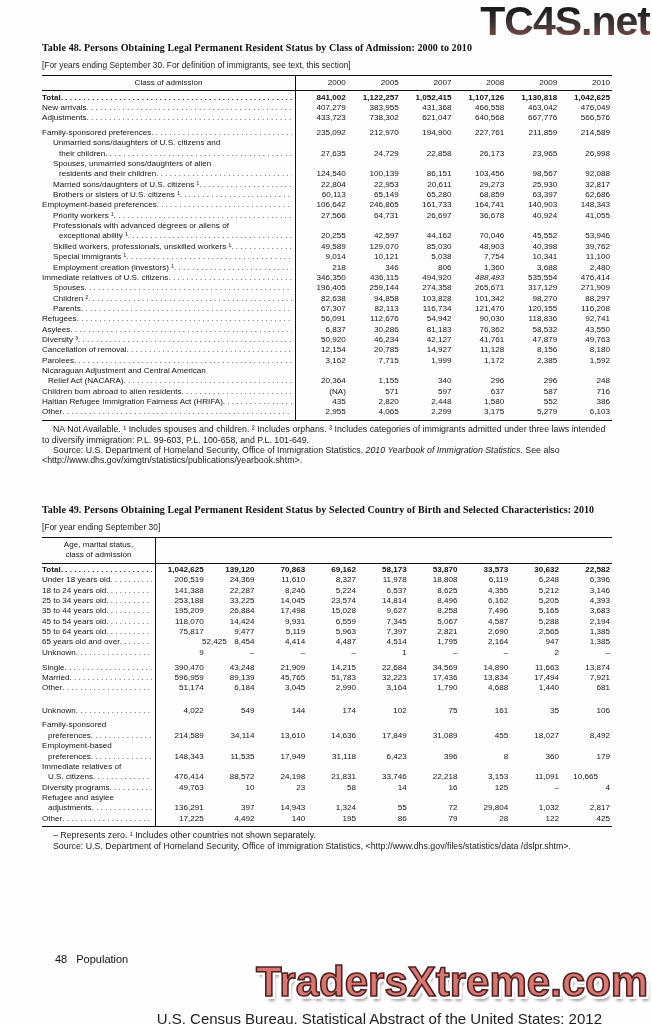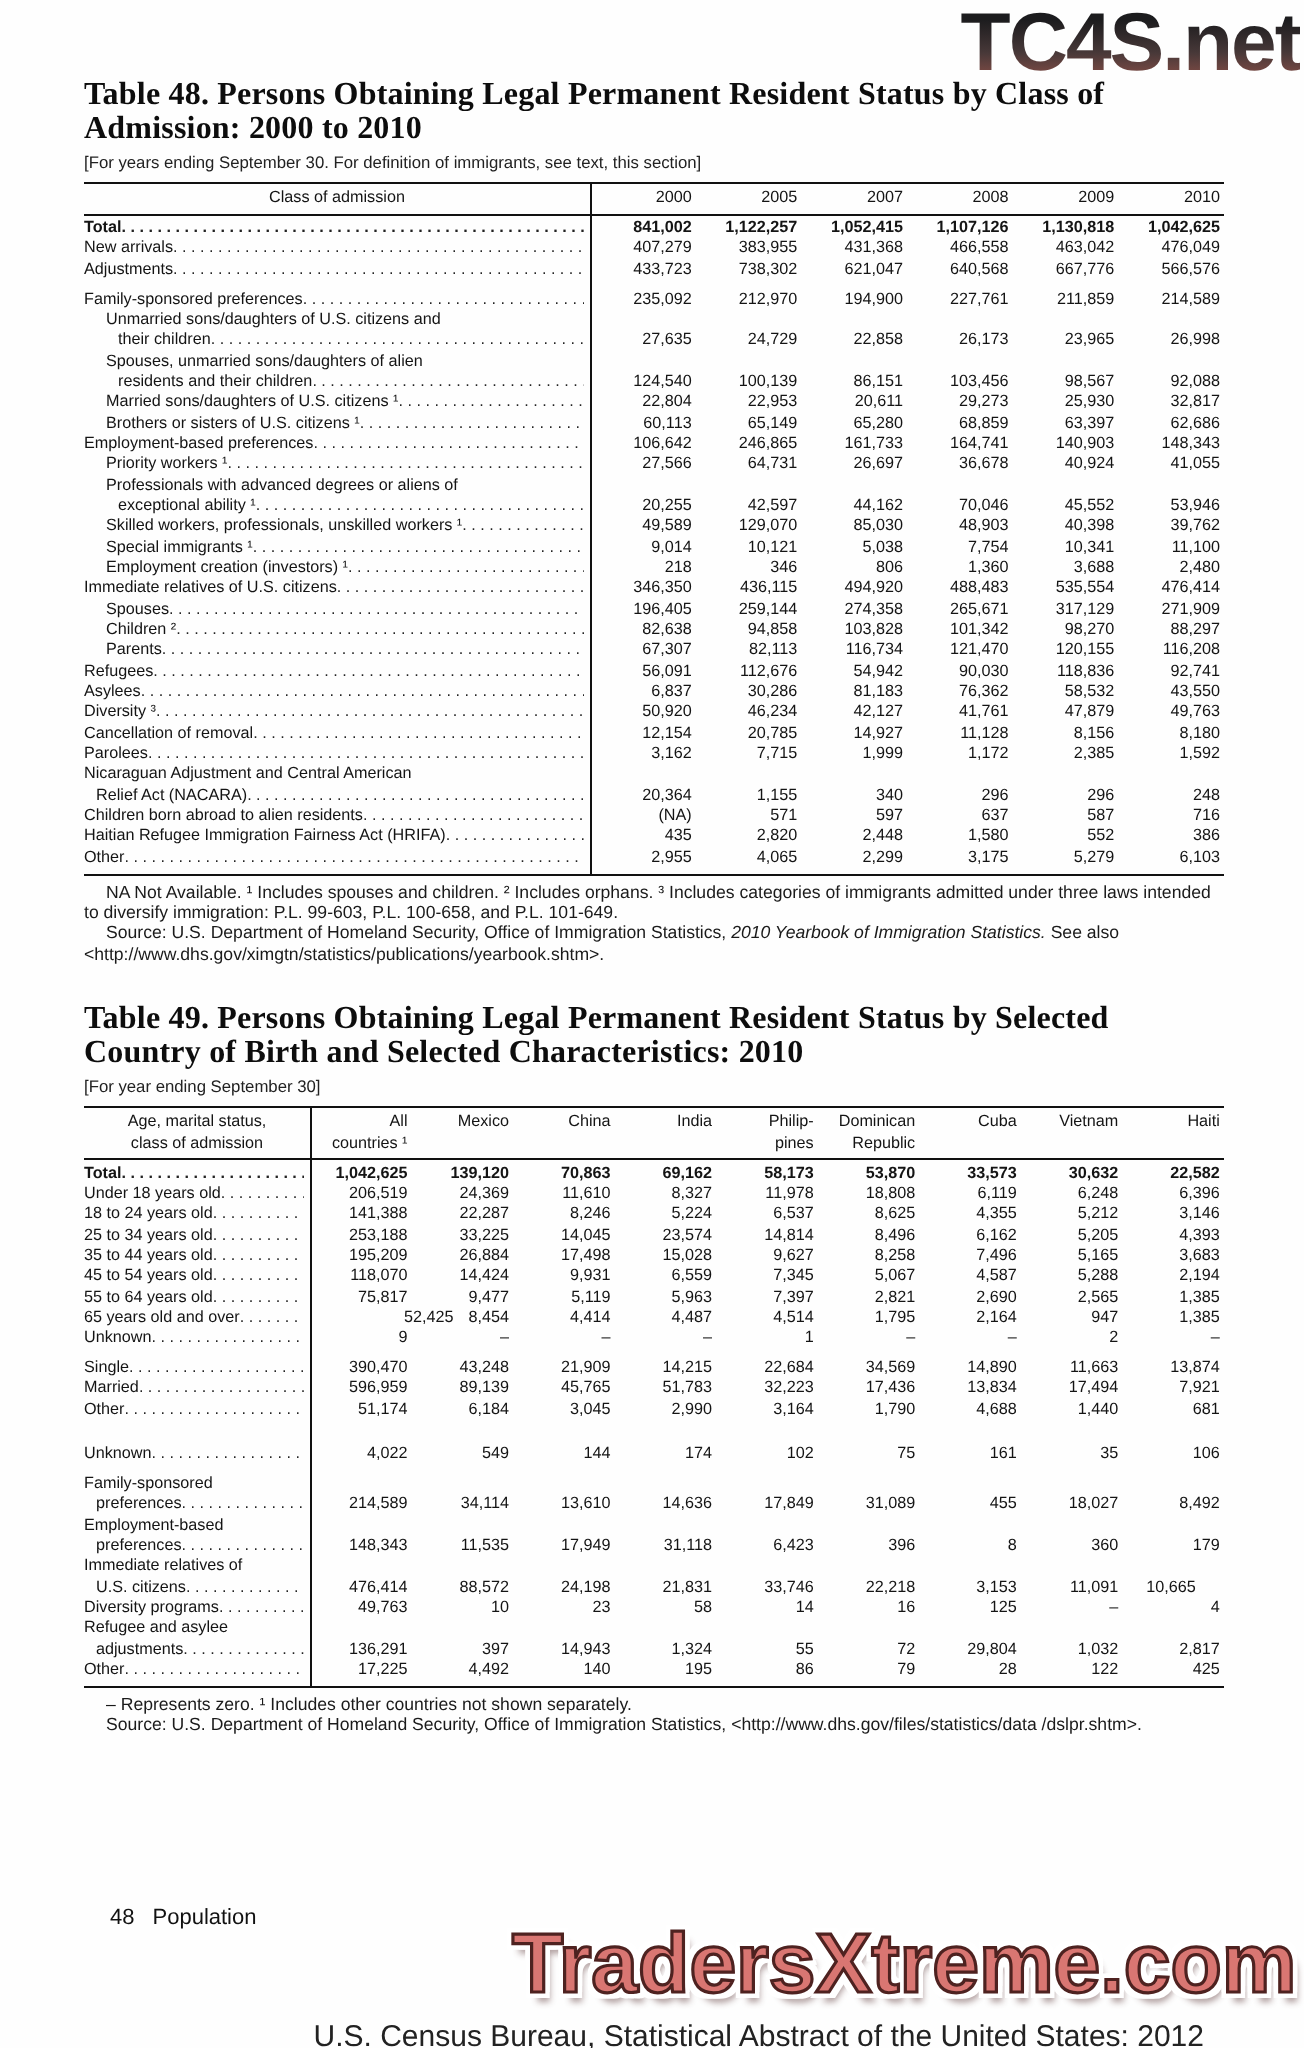--- a/index.html
+++ b/index.html
@@ -11,21 +11,21 @@
     font-family:"Liberation Sans","DejaVu Sans",sans-serif;
   }
 
   
   .sec { position:absolute; left:42px; width:570px; }
   #sec48 { top:40px; }
   #sec49 { top:502px; }
 
   .t-title{
     font-family:"Liberation Serif","DejaVu Serif",serif;
-    font-weight:700; font-size:16px; line-height:16.5px; letter-spacing:.1px; color:#0d0d0d;
+    font-weight:700; font-size:10px; line-height:16.5px; letter-spacing:.1px; color:#0d0d0d;
   }
   .t-note{ font-size:8.4px; margin-top:3px; color:#222; }
 
   
   .tbl{ position:relative; margin-top:5px; border-top:1.6px solid #111; border-bottom:1.1px solid #111; }
   .vline{ position:absolute; top:0; bottom:0; width:1px; background:#111; }
   .hrow{ display:flex; align-items:flex-end; border-bottom:1px solid #111; padding:2px 0; }
   .stub-h{ text-align:center; white-space:pre-line; font-size:8.1px; line-height:10.5px; flex:none; }
   .cell-h{ text-align:right; white-space:pre-line; font-size:8.1px; line-height:10.5px; flex:none; padding-right:2px; }
   .tbody{ padding:1.5px 0 2.5px; }
@@ -283,21 +283,21 @@
             <div class="cell" style="width: 52.83px;">2,480</div>
           </div>
           <div class="trow">
             <div class="stub" style="width: 253px; padding-left: 0px;">
               <span class="lbl">Immediate relatives of U.S. citizens</span>
               <span class="leader"></span>
             </div>
             <div class="cell" style="width: 52.83px;">346,350</div>
             <div class="cell" style="width: 52.83px;">436,115</div>
             <div class="cell" style="width: 52.83px;">494,920</div>
-            <div class="cell" style="width: 52.83px;">488,483</div>
+            <div class="cell" style="width: 52.83px; font-style: italic;">488,483</div>
             <div class="cell" style="width: 52.83px;">535,554</div>
             <div class="cell" style="width: 52.83px;">476,414</div>
           </div>
           <div class="trow">
             <div class="stub" style="width: 253px; padding-left: 11px;">
               <span class="lbl">Spouses</span>
               <span class="leader"></span>
             </div>
             <div class="cell" style="width: 52.83px;">196,405</div>
             <div class="cell" style="width: 52.83px;">259,144</div>
@@ -454,34 +454,20 @@
 
   <div class="sec" id="sec49">
     <div class="t-title">Table 49. Persons Obtaining Legal Permanent Resident Status by Selected Country of Birth and Selected Characteristics: 2010</div>
     <div class="t-note">[For year ending September 30]</div>
 
     <div class="tbl">
       <div class="vline" style="left:113px;"></div>
       <div class="hrow">
         <div class="stub-h" style="width:113px;">Age, marital status,
 class of admission</div>
-        <div style="display:flex;">
-            <div class="cell-h" style="width: 50.78px;">All
-countries ¹</div>
-            <div class="cell-h" style="width: 50.78px;">Mexico</div>
-            <div class="cell-h" style="width: 50.78px;">China</div>
-            <div class="cell-h" style="width: 50.78px;">India</div>
-            <div class="cell-h" style="width: 50.78px;">Philip-
-pines</div>
-            <div class="cell-h" style="width: 50.78px;">Dominican
-Republic</div>
-            <div class="cell-h" style="width: 50.78px;">Cuba</div>
-            <div class="cell-h" style="width: 50.78px;">Vietnam</div>
-            <div class="cell-h" style="width: 50.78px;">Haiti</div>
-          </div>
       </div>
       <div class="tbody">
           <div class="trow b">
             <div class="stub" style="width: 113px; padding-left: 0px;">
               <span class="lbl">Total</span>
               <span class="leader"></span>
             </div>
             <div class="cell" style="width: 50.78px;">1,042,625</div>
             <div class="cell" style="width: 50.78px;">139,120</div>
             <div class="cell" style="width: 50.78px;">70,863</div>

